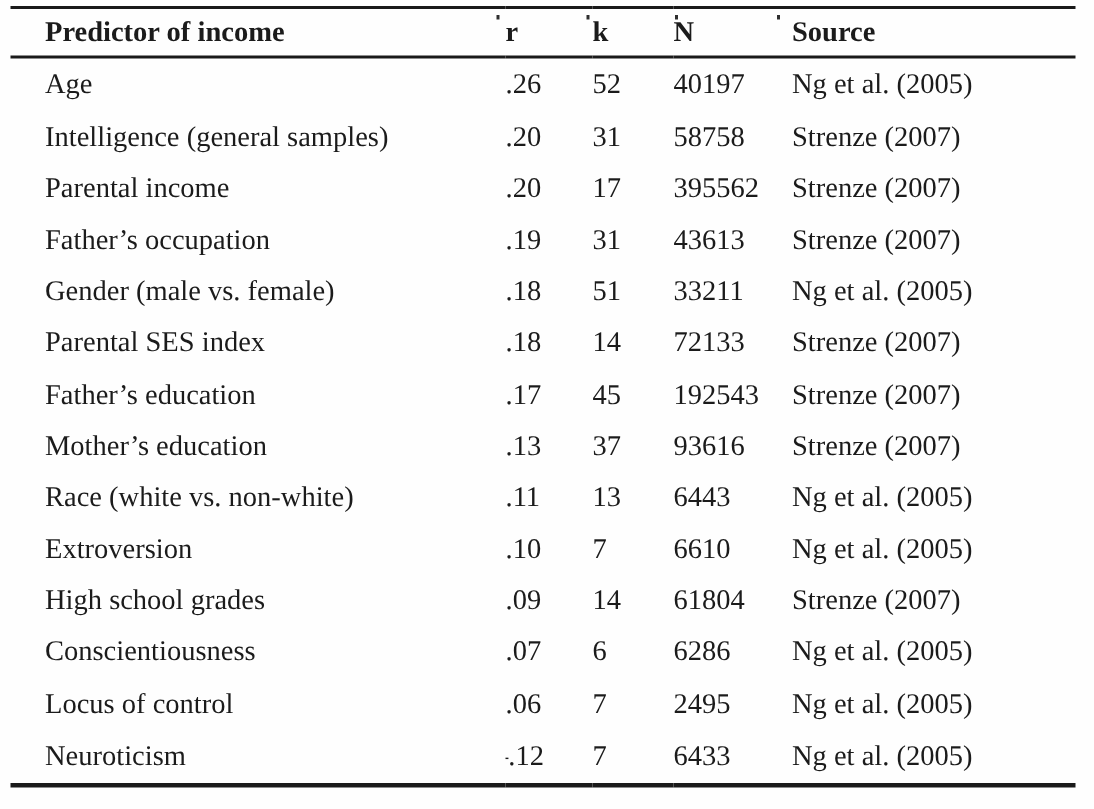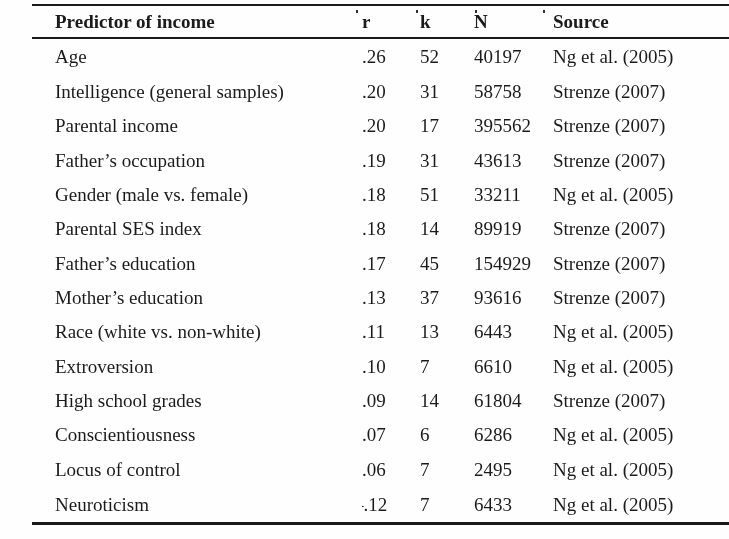--- a/index.html
+++ b/index.html
@@ -4,21 +4,21 @@
 <style>
   html, body { margin: 0; padding: 0; }
   body {
     width: 729px; height: 539px;
     background: #fefefe;
     font-family: "Liberation Serif", "DejaVu Serif", serif;
     color: #1b1b1b;
     position: relative;
     overflow: hidden;
   }
-  .sheet { position: absolute; inset: 0; background: #fefefe; margin-left: 25px; }
+  .sheet { position: absolute; inset: 0; background: #fefefe; }
 
   table.paper-table {
     position: absolute;
     left: 7px; top: 4px;
     width: 710px; height: 521px;
     border-collapse: collapse;
     table-layout: fixed;
     font-size: 19px;
     line-height: 1;
     border-top: 2px solid #1a1a1a;
@@ -109,28 +109,28 @@
         <td>Gender (male vs. female)</td>
         <td>.18</td>
         <td>51</td>
         <td>33211</td>
         <td>Ng et al. (2005)</td>
       </tr>
       <tr>
         <td>Parental SES index</td>
         <td>.18</td>
         <td>14</td>
-        <td>89919</td>
+        <td>72133</td>
         <td>Strenze (2007)</td>
       </tr>
       <tr>
         <td>Father’s education</td>
         <td>.17</td>
         <td>45</td>
-        <td>154929</td>
+        <td>192543</td>
         <td>Strenze (2007)</td>
       </tr>
       <tr>
         <td>Mother’s education</td>
         <td>.13</td>
         <td>37</td>
         <td>93616</td>
         <td>Strenze (2007)</td>
       </tr>
       <tr>

